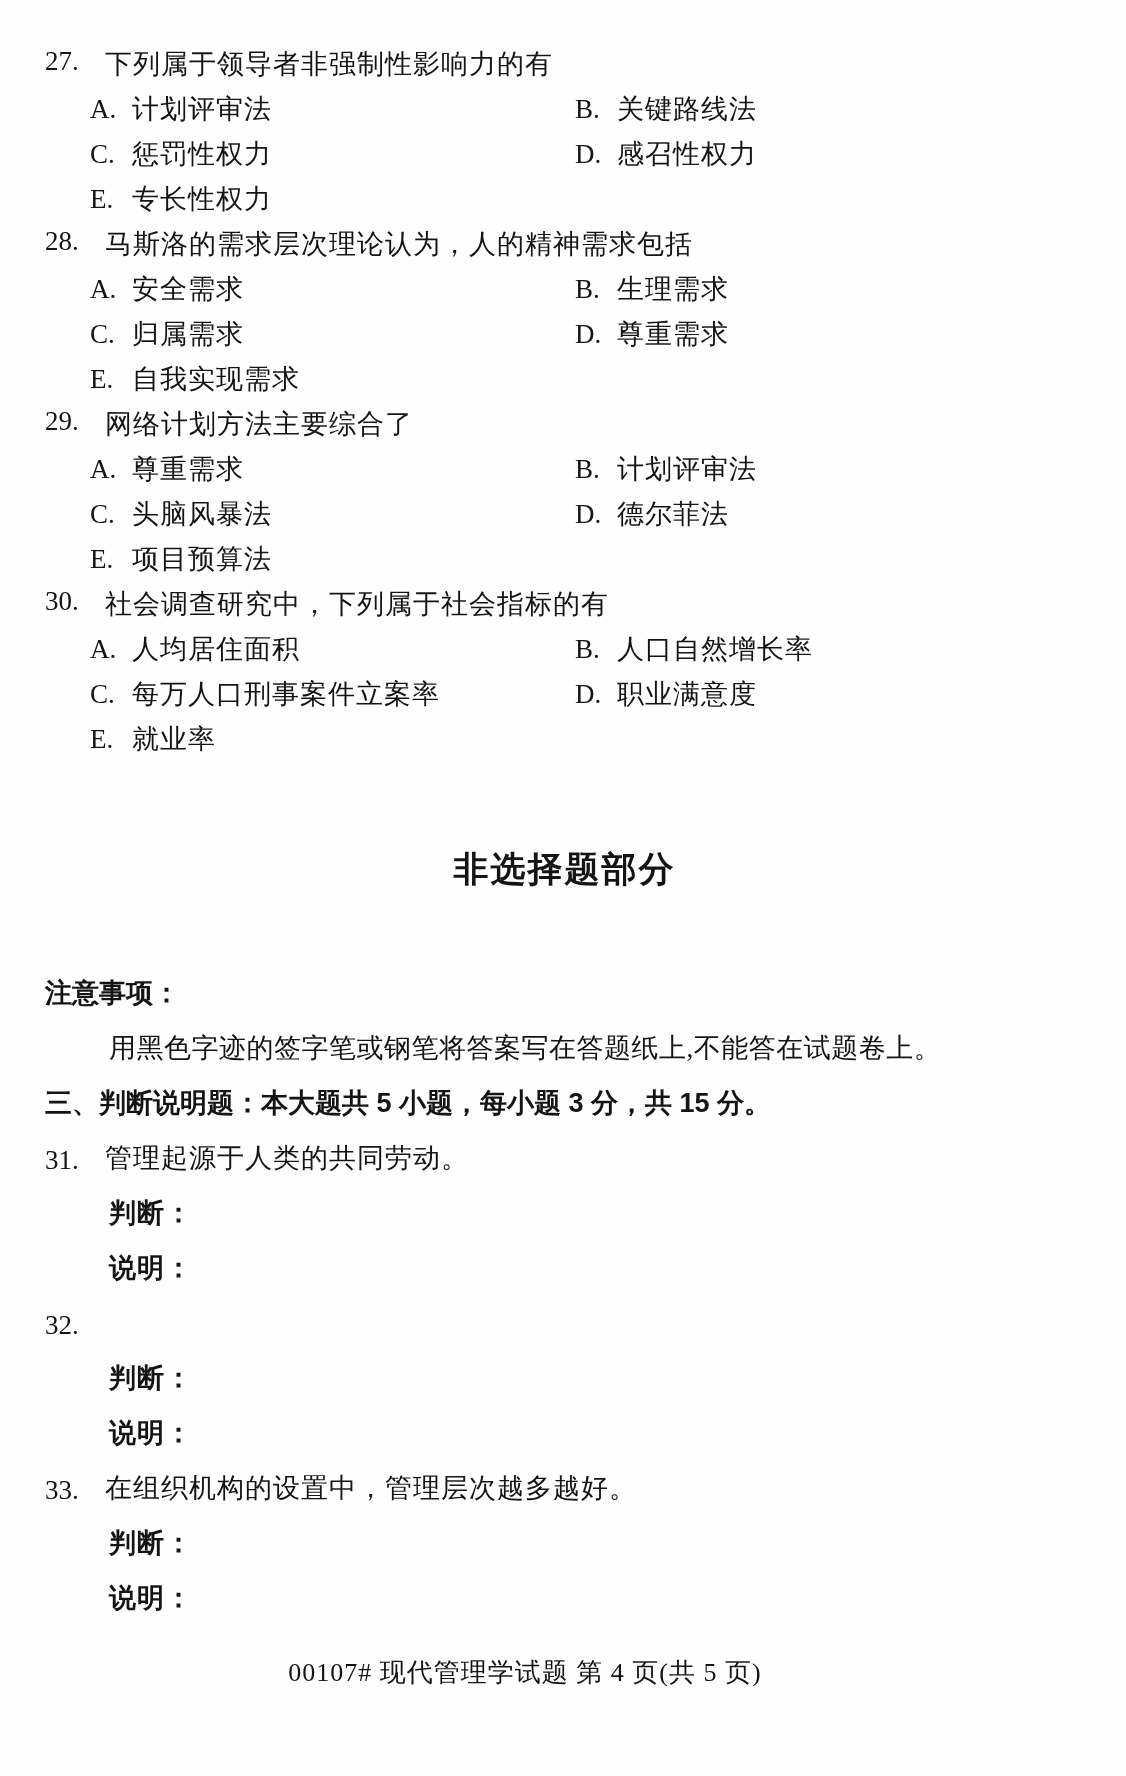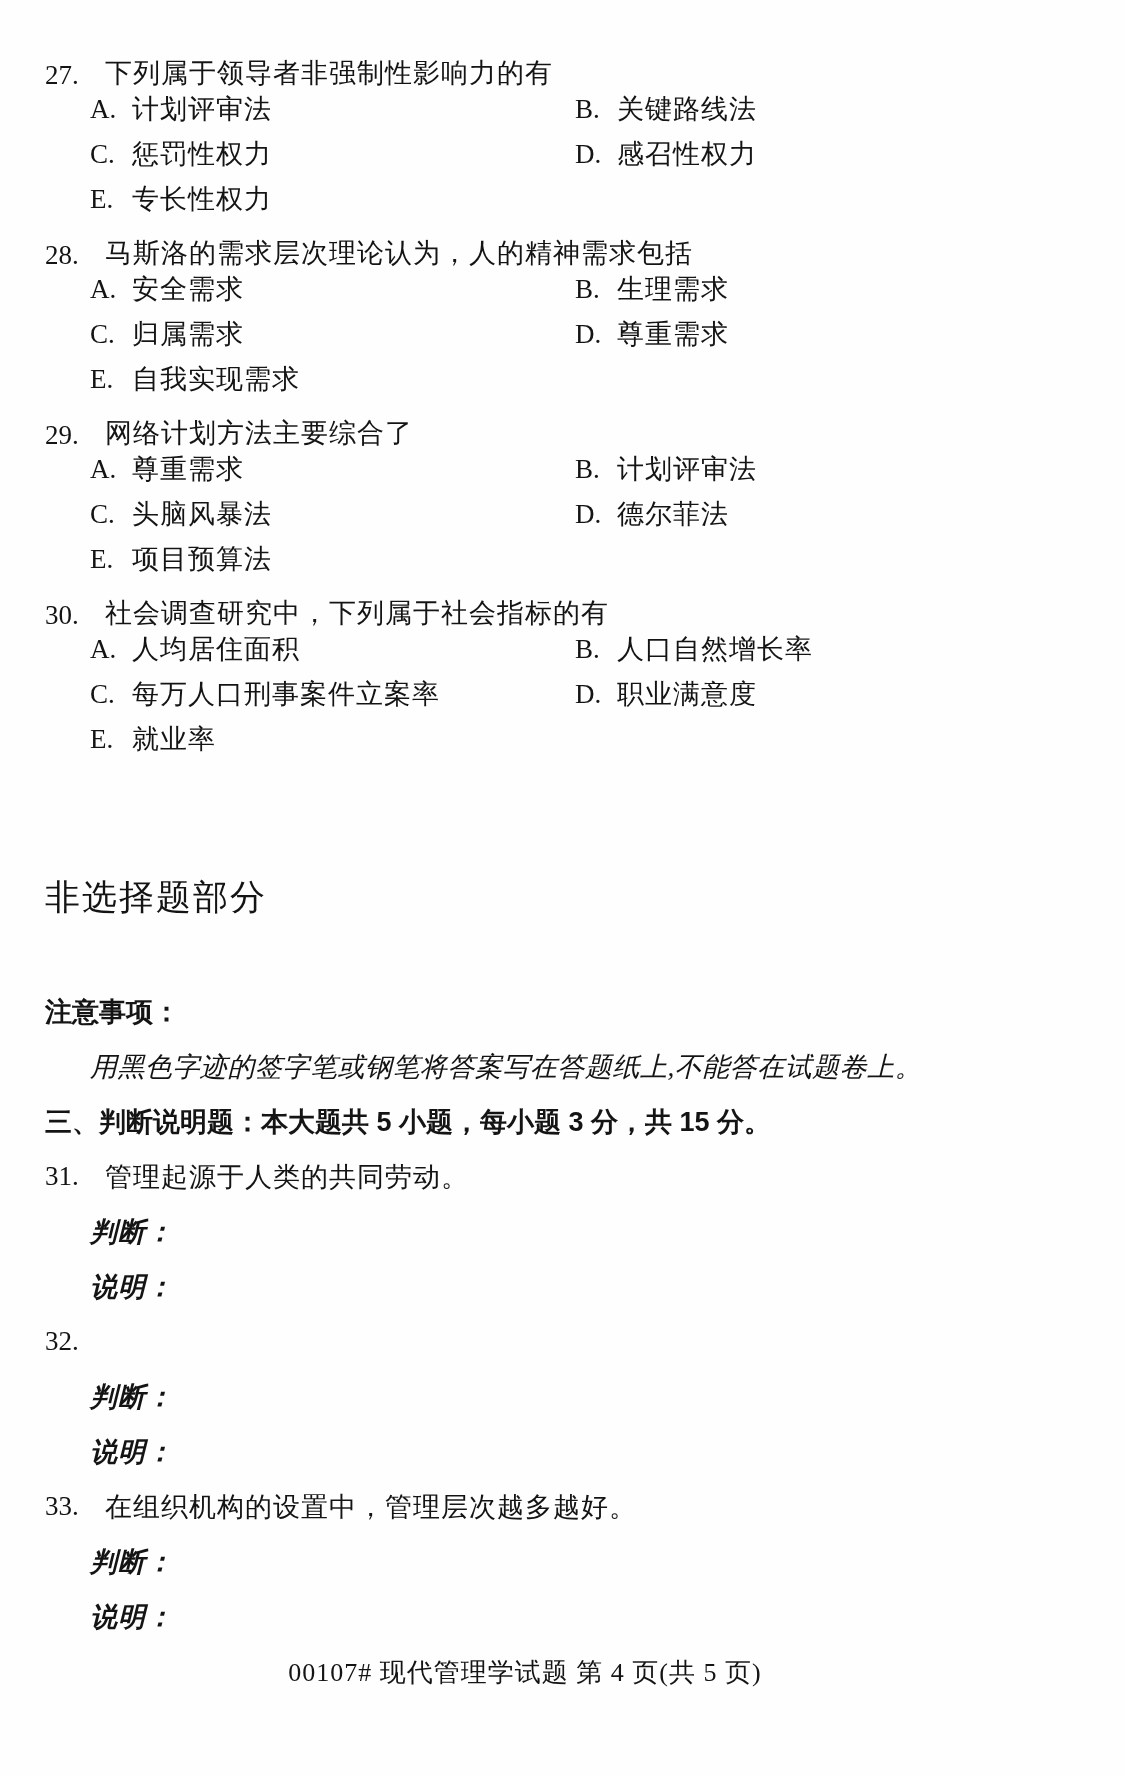--- a/index.html
+++ b/index.html
@@ -10,47 +10,47 @@
     margin: 0 auto;
     background: #fefefe;
     color: #141414;
     font-family: "Liberation Serif", "DejaVu Serif", serif;
     font-size: 27px;
     box-sizing: border-box;
     padding: 46px 42px 0 45px;
     overflow: hidden;
   }
   
-  .q-row { display: flex; align-items: flex-end; height: 45px; }
+  .q-row { display: flex; align-items: flex-start; height: 45px; }
   .q-num { width: 60px; flex: 0 0 60px; }
   .q-stem { flex: 1; letter-spacing: 1px; }
   .opt-rows { margin-left: 45px; }
   .opt-row { display: flex; align-items: baseline; height: 45px; }
   .opt { display: flex; align-items: baseline; }
   .opt-left { width: 485px; flex: 0 0 485px; }
   .opt-label { width: 42px; flex: 0 0 42px; }
   .opt-text { letter-spacing: 1px; }
   
   .section-title {
-    margin: 108px 0 0 0;
+    margin: 80px 0 0 0;
     height: 58px;
-    text-align: left;
+    text-align: center;
     font-family: "Liberation Sans", "DejaVu Sans", sans-serif;
-    font-weight: normal;
+    font-weight: bold;
     font-size: 35px;
     letter-spacing: 2px;
   }
   
   .lower { margin-top: 52px; }
-  .lower-row { display: flex; align-items: center; height: 55px; }
+  .lower-row { display: flex; align-items: flex-end; height: 55px; }
   .heiti {
     font-family: "Liberation Sans", "DejaVu Sans", sans-serif;
     font-weight: bold;
   }
-  .indent-1 { margin-left: 45px; font-style: italic; }
+  .indent-1 { margin-left: 64px; }
   .j-label {
     font-family: "Liberation Sans", "DejaVu Sans", sans-serif;
     font-weight: 600;
     letter-spacing: 1px;
   }
   .notice-text { letter-spacing: 0.5px; }
   
   .footer-row {
     position: absolute;
     left: 0; right: 0;

